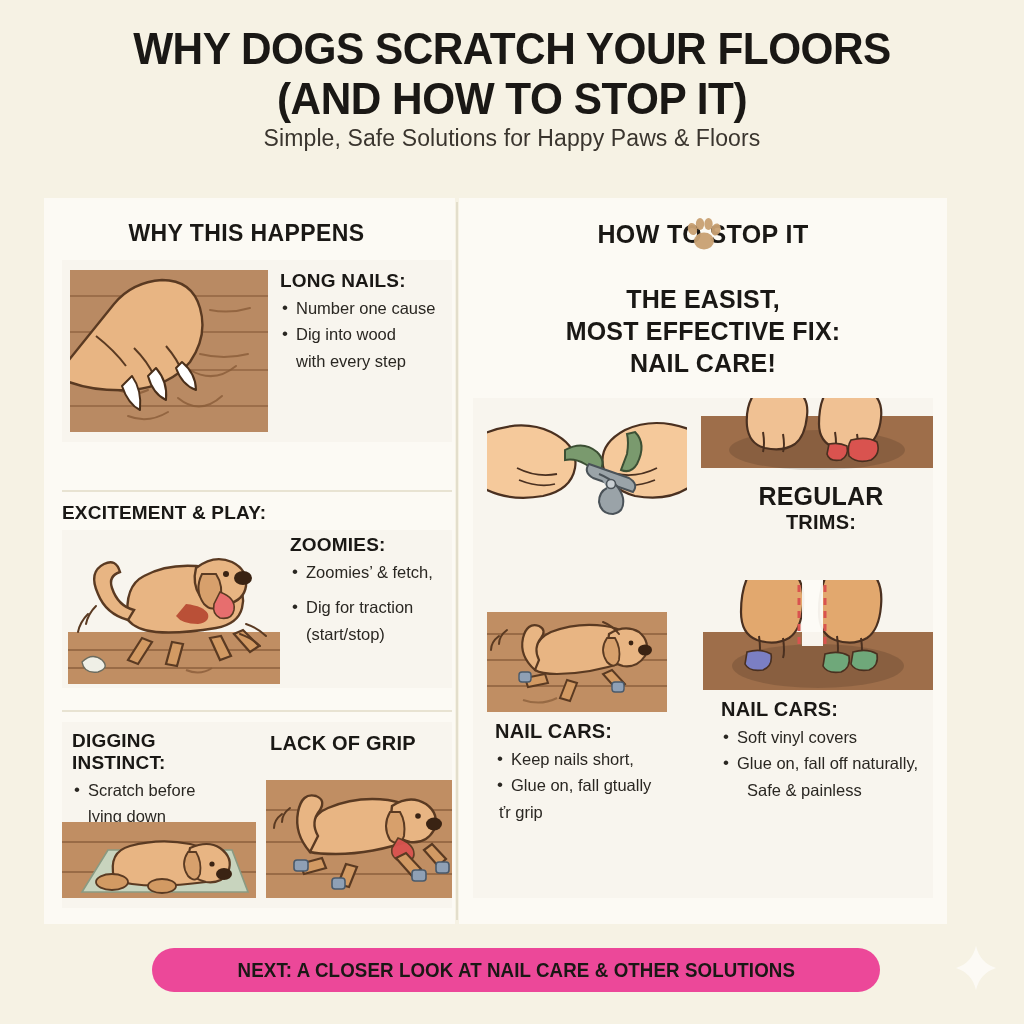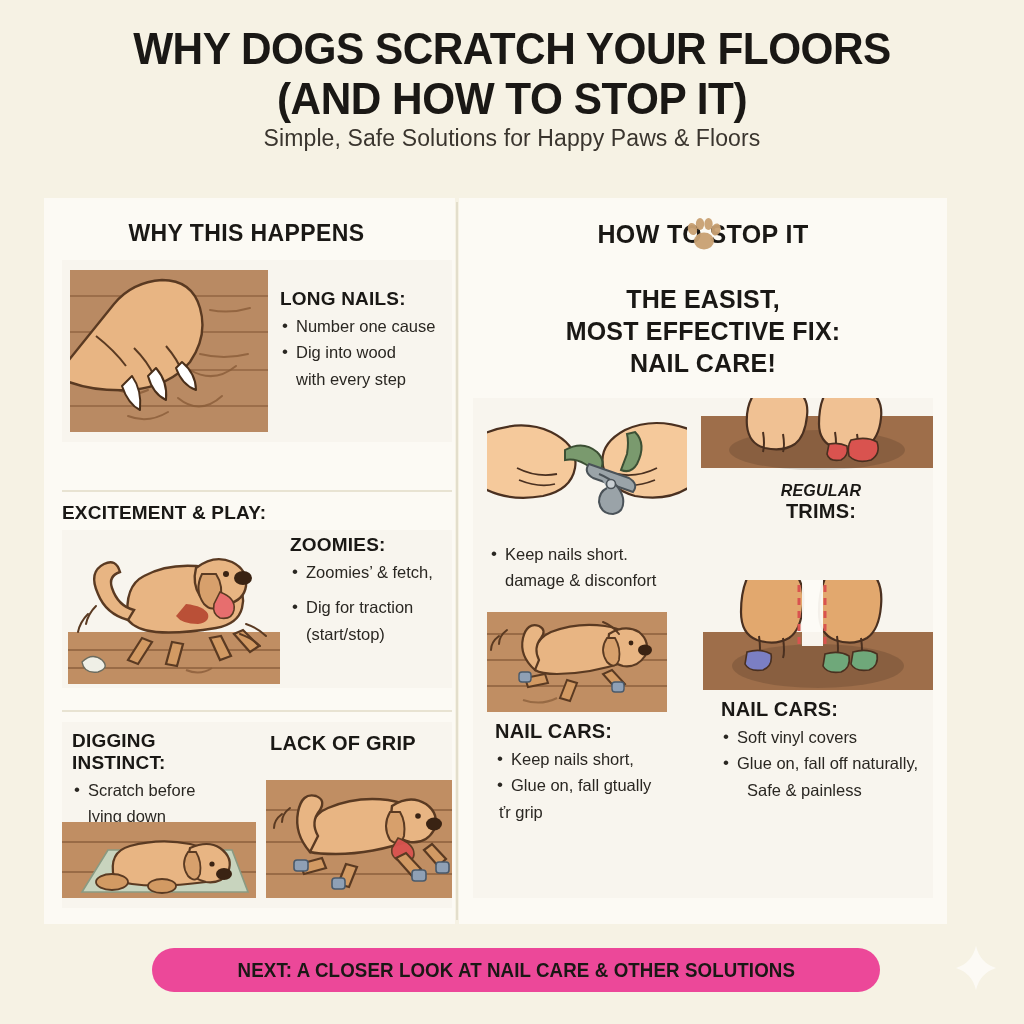--- a/index.html
+++ b/index.html
@@ -180,21 +180,21 @@
               <path d="M64 78 q14 14 20 28"></path>
               <path d="M96 76 q12 14 16 26"></path>
           </g>
           <g fill="#FFFFFF" stroke="#4A2F1A" stroke-width="2" stroke-linejoin="round">
             <path d="M62 106 q10 14 8 34 q-12 -6 -18 -24 z"></path>
             <path d="M86 98 q12 14 10 32 q-13 -6 -18 -24 z"></path>
             <path d="M112 92 q14 12 14 28 q-14 -5 -20 -22 z"></path>
           </g>
         </svg>
       </div>
-      <div style="position:absolute; left:218px; top:28px; width:166px;">
+      <div style="position:absolute; left:218px; top:10px; width:166px;">
         <div class="hd">LONG NAILS:</div>
         <ul class="bl">
           <li class="bullet">Number one cause</li>
           <li class="bullet">Dig into wood</li>
           <li class="cont">with every step</li>
         </ul>
       </div>
     </div>
 
     <div class="rule" style="left:18px; top:292px; width:390px;"></div>
@@ -368,29 +368,25 @@
           <g fill="none" stroke="#4A3020" stroke-width="2">
             <path d="M134 34 q2 12 0 20"></path>
               <path d="M156 36 q2 12 0 18"></path>
           </g>
           <path d="M150 42 q16 -4 26 2 q4 12 -6 18 q-14 4 -22 -4 q-2 -10 2 -16 z" fill="#D9534F" stroke="#4A3020" stroke-width="1.6"></path>
           <path d="M128 46 q10 -2 18 2 q2 10 -6 14 q-12 2 -14 -6 z" fill="#D9534F" stroke="#4A3020" stroke-width="1.6"></path>
         </svg>
       </div>
 
       <div style="position:absolute; left:248px; top:84px; width:200px; text-align:center;">
-        <div class="hd" style="font-size:16px;font-style:italic;">REGULAR</div>
+        <div class="hd" style="font-size:25px;">REGULAR</div>
         <div class="hd" style="font-size:20px;">TRIMS:</div>
       </div>
 
       <div style="position:absolute; left:16px; top:140px; width:220px;">
-        <ul class="bl">
-          <li class="bullet">Keep nails short.</li>
-          <li class="cont">damage &amp; disconfort</li>
-        </ul>
       </div>
 
       <div class="ill" style="left:14px; top:214px; width:180px; height:100px;">
         <svg viewBox="0 0 180 100" preserveAspectRatio="none">
           <rect width="180" height="100" fill="#C08E63"></rect>
           <g stroke="#8C5F3C" stroke-width="1.5">
             <line x1="0" y1="22" x2="180" y2="22"></line>
               <line x1="0" y1="48" x2="180" y2="48"></line>
             <line x1="0" y1="74" x2="180" y2="74"></line>
           </g>

